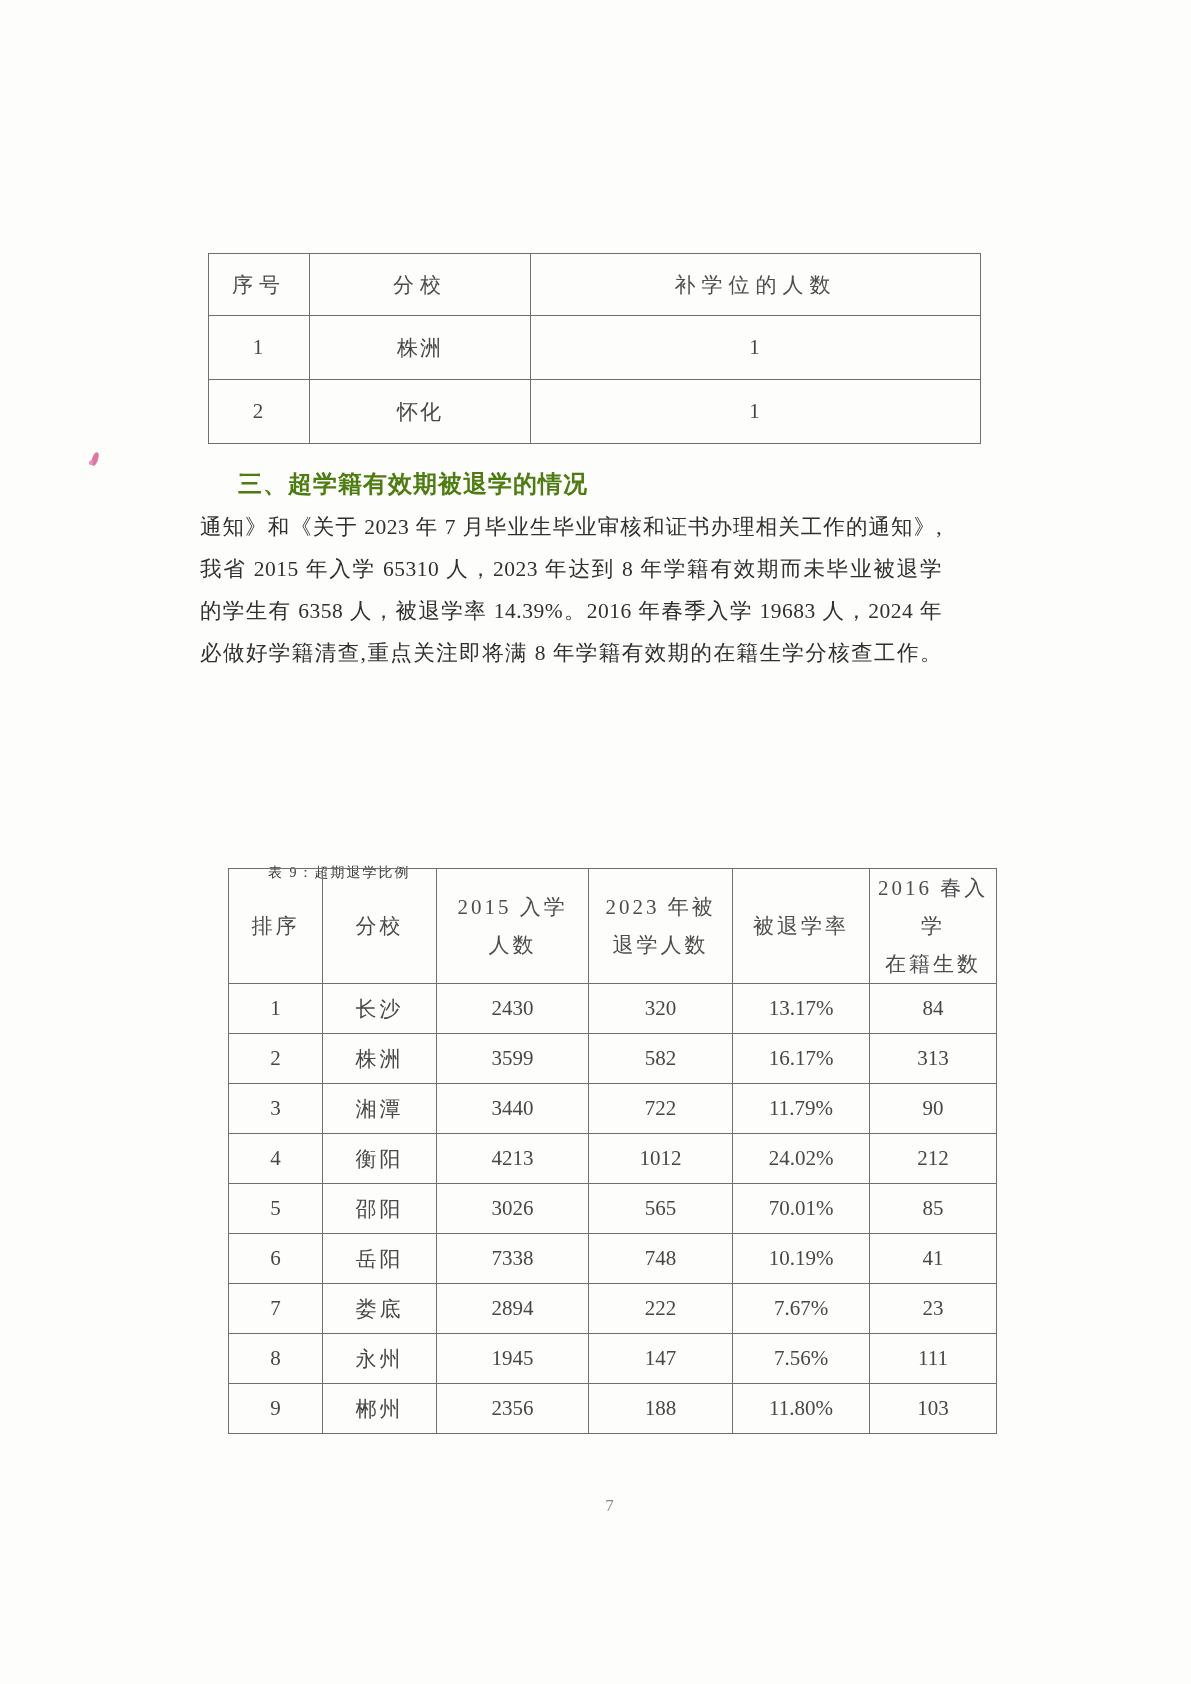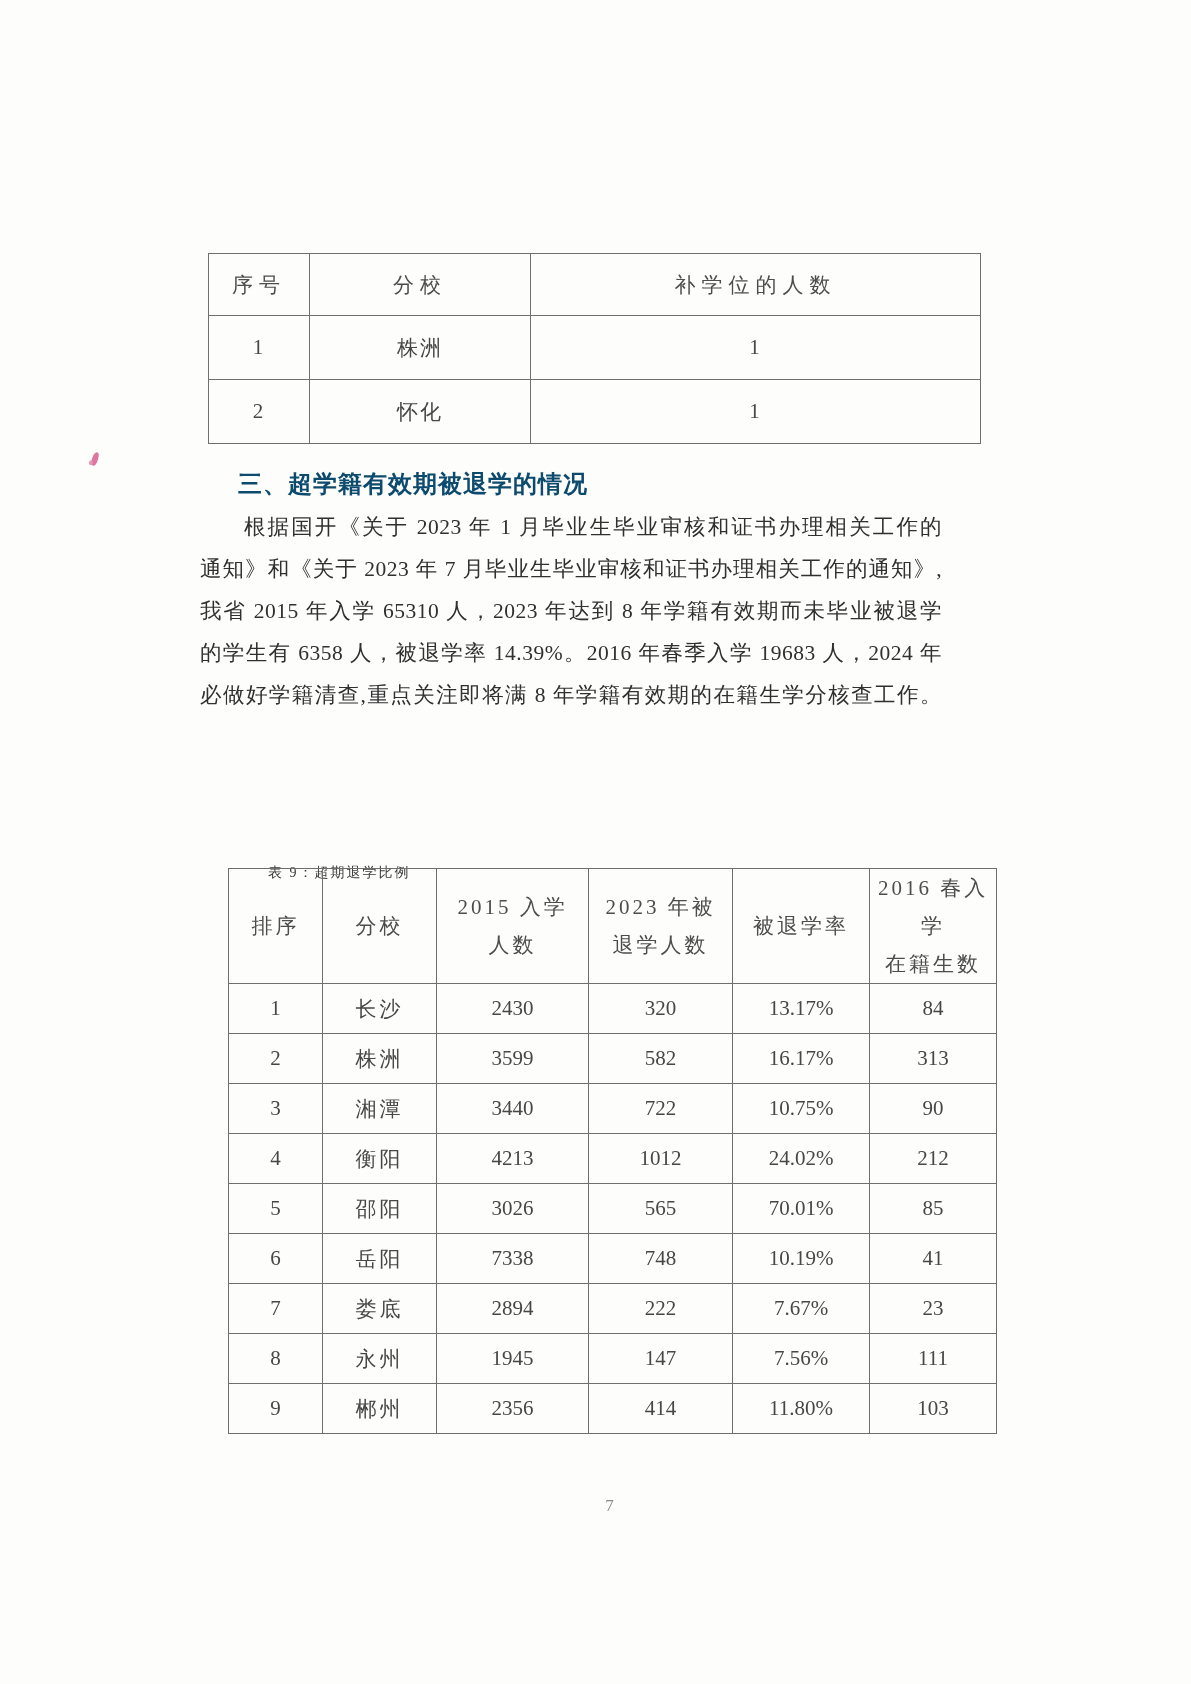--- a/index.html
+++ b/index.html
@@ -23,21 +23,21 @@
     color: #474747;
     overflow: hidden;
   }
   
   .t1 { position: absolute; left: 208px; top: 253px; width: 772px; }
   .t1 th { height: 62px; font-size: 21px; letter-spacing: 6px; color: #4d4d4d; }
   .t1 td { height: 64px; font-size: 21px; letter-spacing: 2px; }
   
   .heading {
     position: absolute; left: 238px; top: 468px;
-    font-size: 24px; font-weight: bold; color: #0c4a6e;
+    font-size: 24px; font-weight: bold; color: #4d7c0f;
     font-family: "Liberation Sans", "DejaVu Sans", sans-serif;
     letter-spacing: 1px;
   }
   
   .para { position: absolute; left: 200px; top: 506px; width: 742px; }
   .para .line {
     height: 42px; line-height: 42px;
     font-size: 21.5px; color: #303030;
     text-align: justify; text-align-last: justify;
     letter-spacing: 0.5px;
@@ -106,21 +106,20 @@
         <td>1</td>
       </tr>
     </tbody>
   </table>
 
   <div class="artifact"></div>
 
   <div class="heading">三、超学籍有效期被退学的情况</div>
 
   <div class="para">
-    <div class="line indent">根据国开《关于 2023 年 1 月毕业生毕业审核和证书办理相关工作的</div>
     <div class="line">通知》和《关于 2023 年 7 月毕业生毕业审核和证书办理相关工作的通知》,</div>
     <div class="line">我省 2015 年入学 65310 人，2023 年达到 8 年学籍有效期而未毕业被退学</div>
     <div class="line">的学生有 6358 人，被退学率 14.39%。2016 年春季入学 19683 人，2024 年</div>
     <div class="line">必做好学籍清查,重点关注即将满 8 年学籍有效期的在籍生学分核查工作。</div>
   </div>
 
   <div class="caption">表 9：超期退学比例</div>
 
   <table class="t9">
     <colgroup>
@@ -174,21 +173,21 @@
         <td>3599</td>
         <td>582</td>
         <td>16.17%</td>
         <td>313</td>
       </tr>
       <tr>
         <td>3</td>
         <td>湘潭</td>
         <td>3440</td>
         <td>722</td>
-        <td>10.75%</td>
+        <td>11.79%</td>
         <td>90</td>
       </tr>
       <tr>
         <td>4</td>
         <td>衡阳</td>
         <td>4213</td>
         <td>1012</td>
         <td>24.02%</td>
         <td>212</td>
       </tr>
@@ -221,21 +220,21 @@
         <td>永州</td>
         <td>1945</td>
         <td>147</td>
         <td>7.56%</td>
         <td>111</td>
       </tr>
       <tr>
         <td>9</td>
         <td>郴州</td>
         <td>2356</td>
-        <td>414</td>
+        <td>188</td>
         <td>11.80%</td>
         <td>103</td>
       </tr>
     </tbody>
   </table>
 
   <div class="pageno">7</div>
 
 </div>
 

